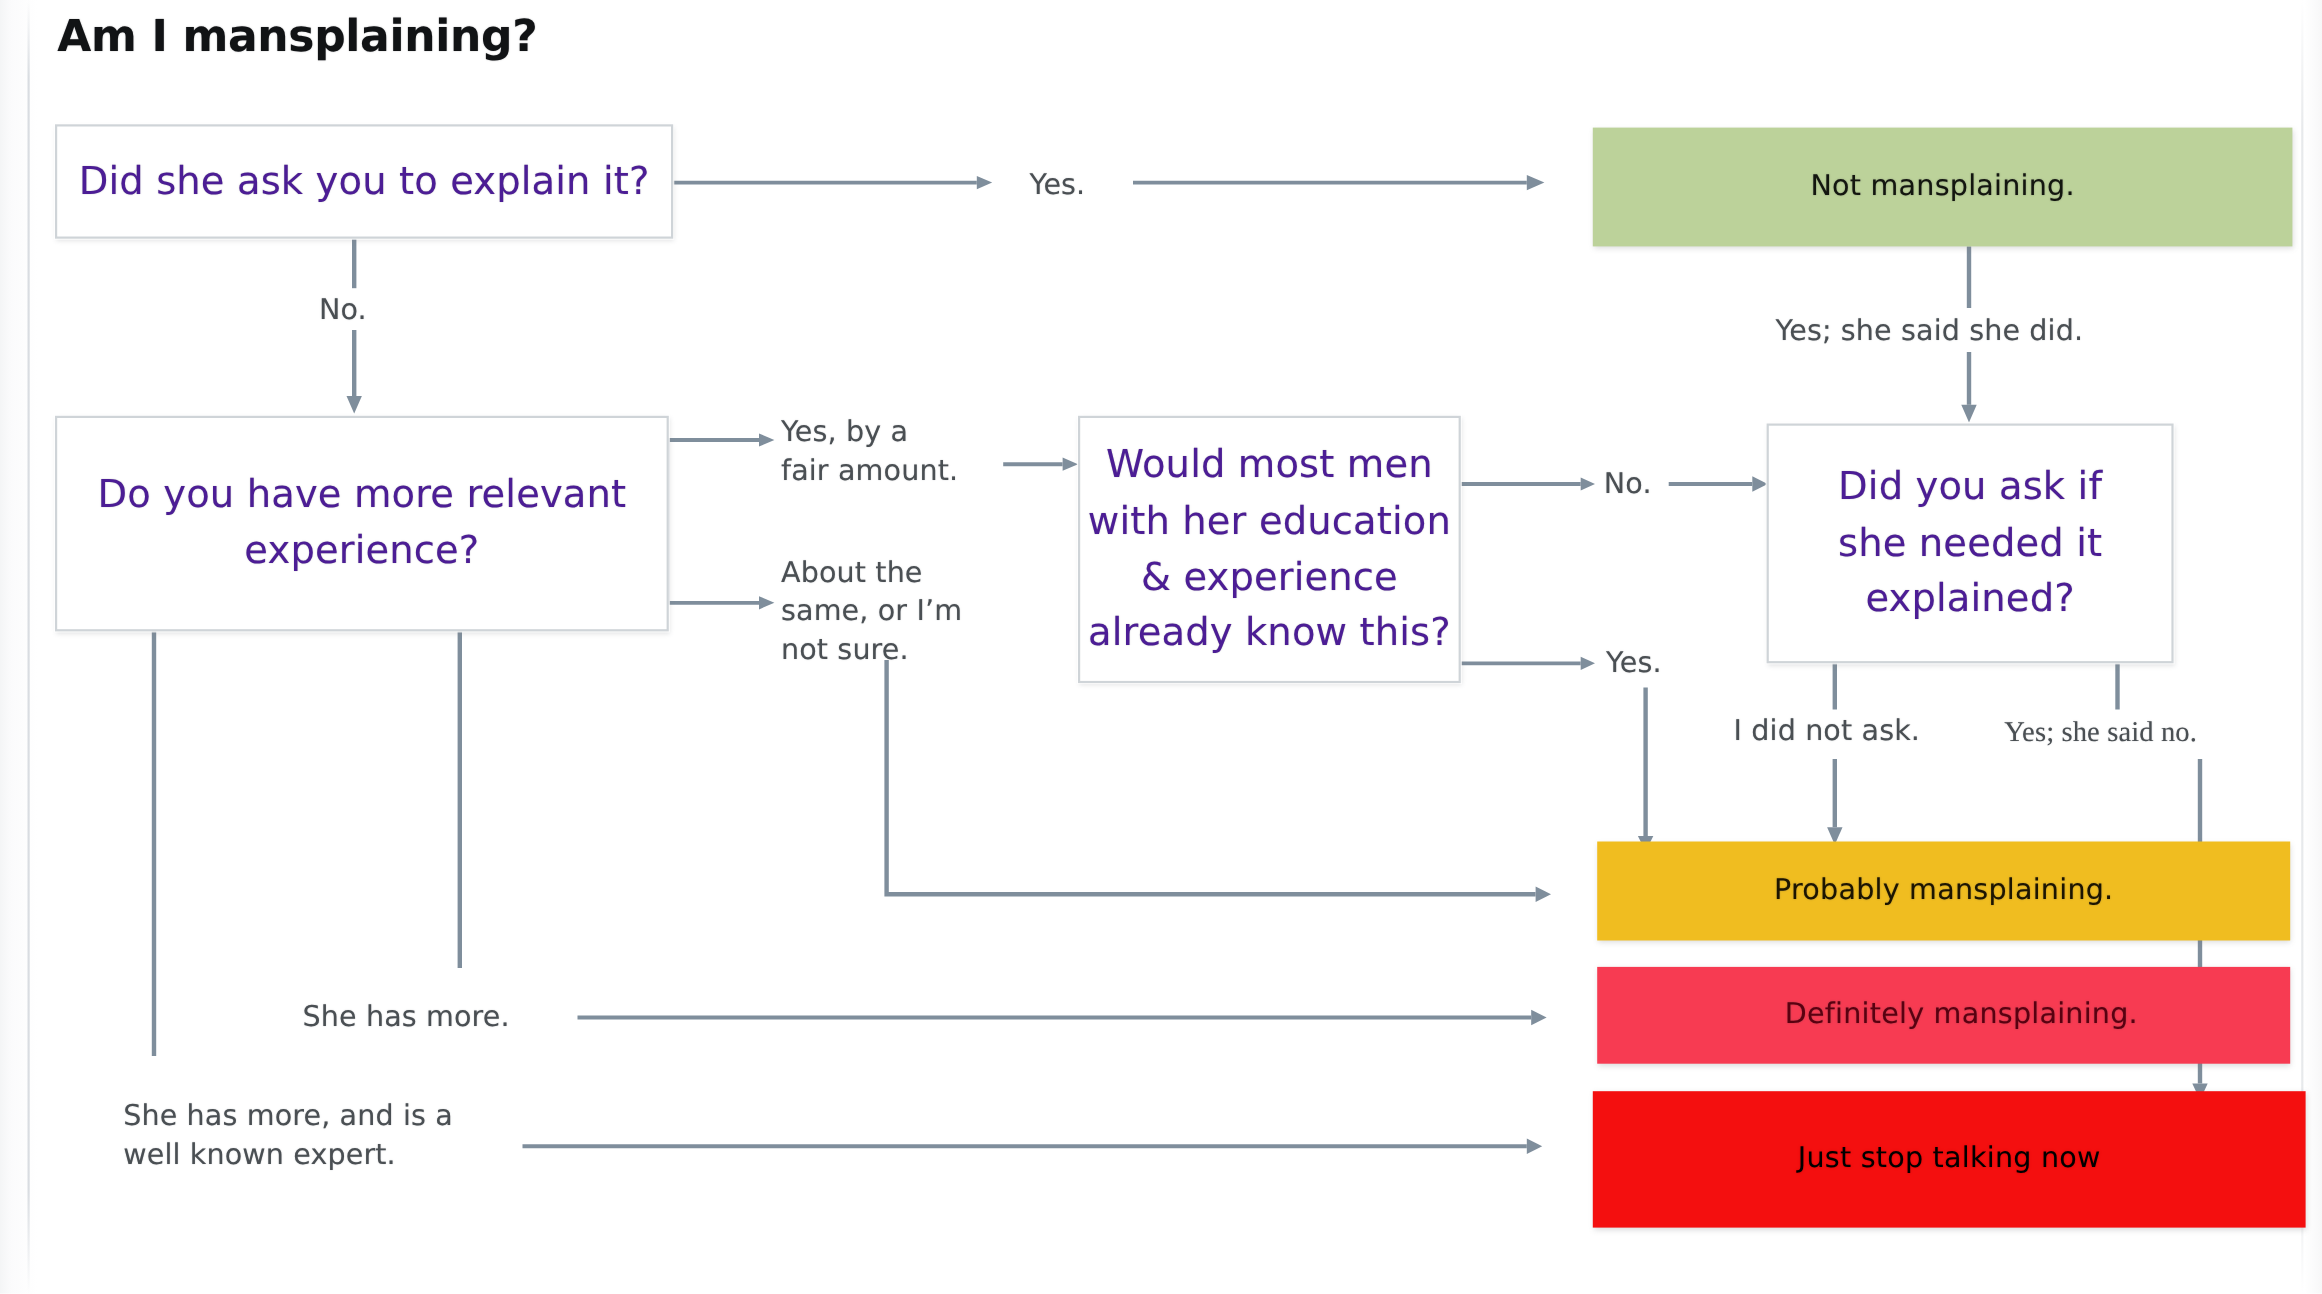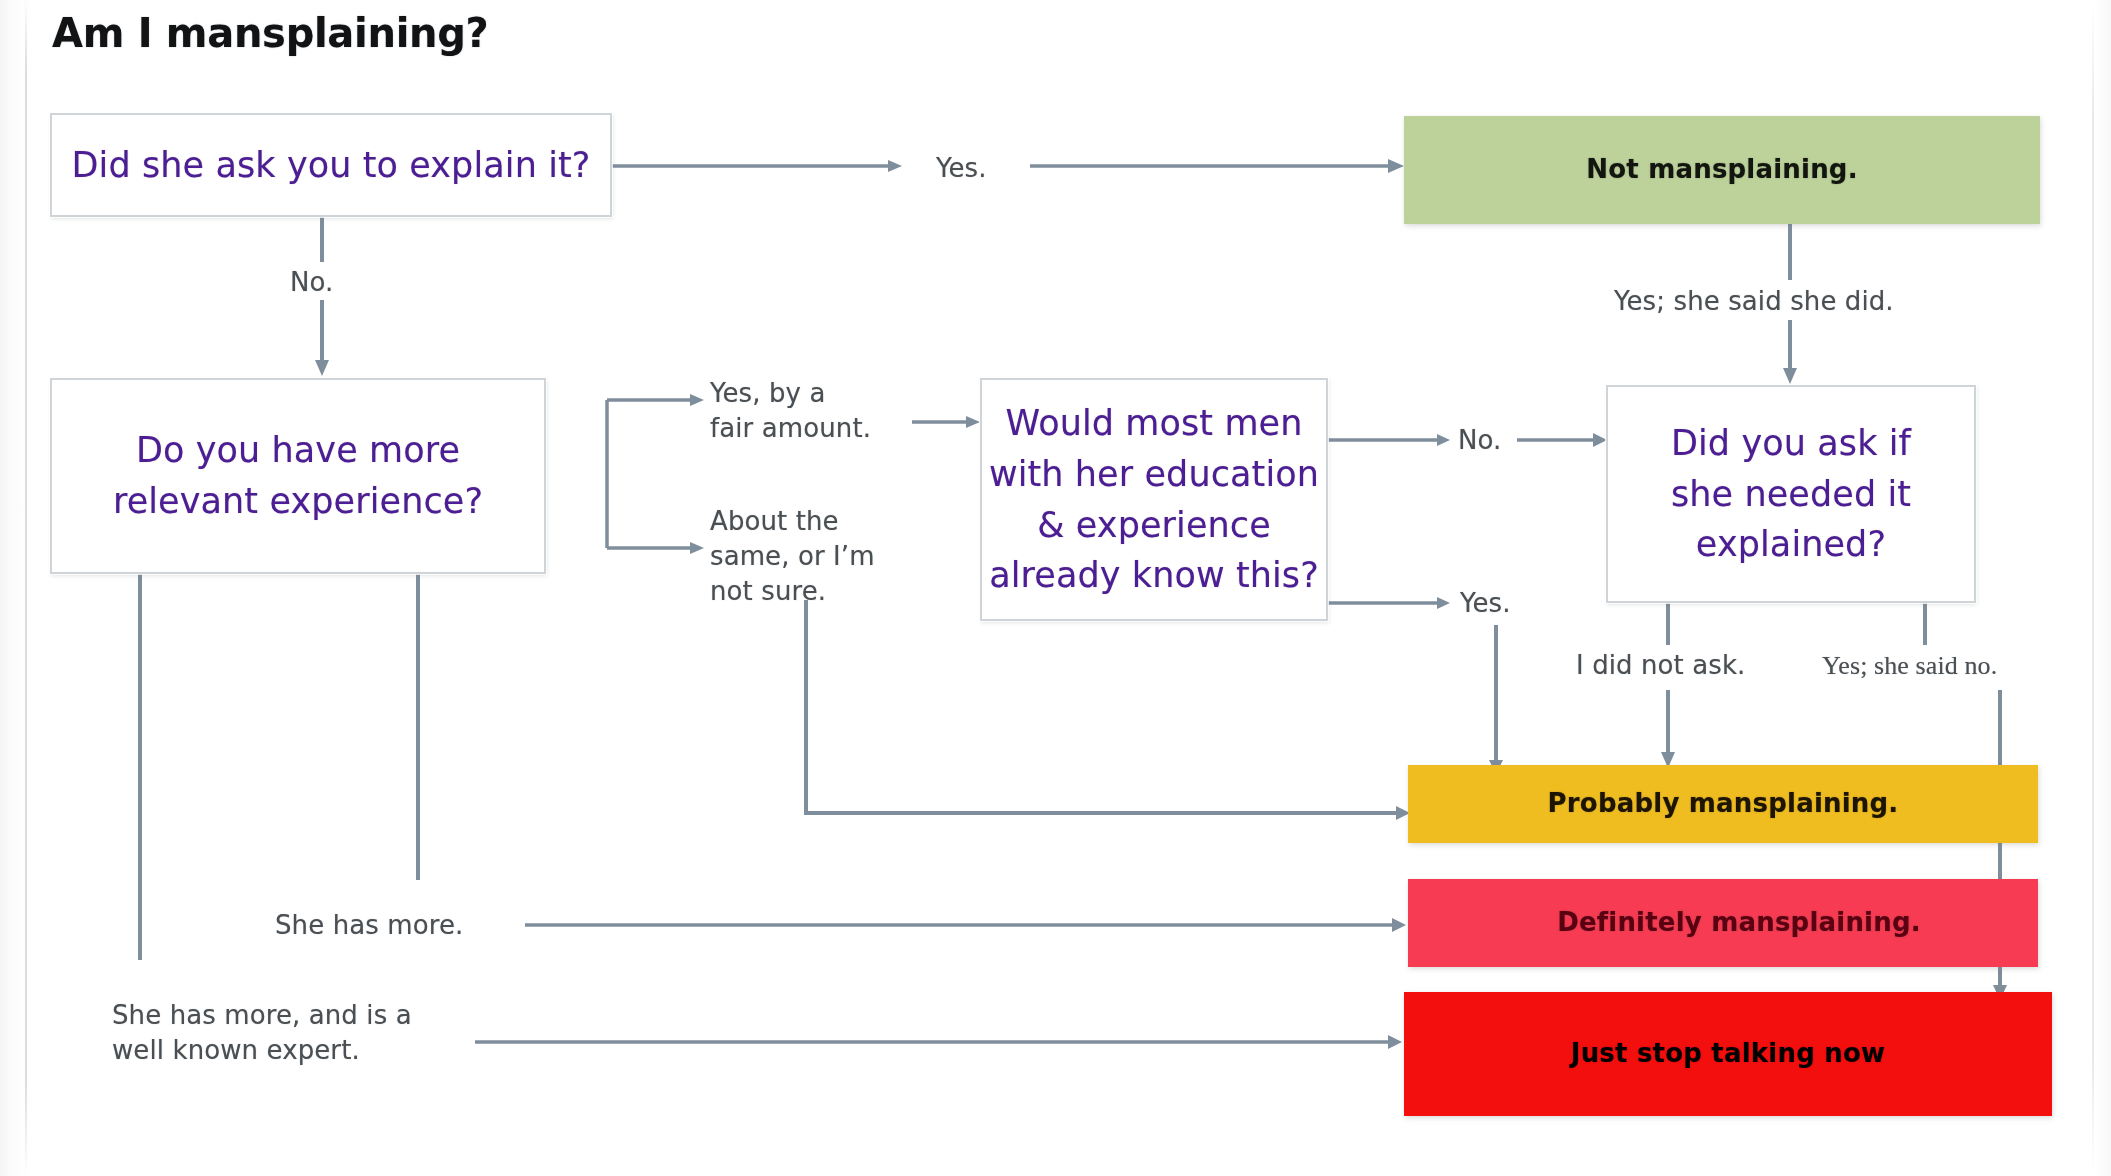--- a/index.html
+++ b/index.html
@@ -38,26 +38,27 @@
     line-height:1.45;
     letter-spacing:.1px;
     text-shadow:0 0 1.1px rgba(120,124,128,.6);
   }
   .node.q{
     background:#ffffff;
     border:2px solid #cfd4d8;
     box-shadow:0 0 0 1px rgba(255,255,255,.8), 1px 2px 4px rgba(120,125,132,.20);
   }
   .node.result{
-    font-weight:bold;
+    font-weight:normal;
     font-size:26px;
     color:#17191b;
     letter-spacing:.2px;
     text-shadow:0 0 1.4px rgba(60,60,64,.5);
     box-shadow:1px 2px 5px rgba(110,115,120,.25);
+    margin-left:44px;
   }
   .node.result.green{background:#bcd29a;color:#13160f;}
   .node.result.gold{background:#f0bd20;color:#1d1500;}
   .node.result.rose{background:#f73b52;color:#5a0010;}
   .node.result.red{background:#f40f0f;color:#000000;text-shadow:0 0 2px rgba(190,0,0,.8);}
 
   .edge-label{
     position:absolute;
     color:#4a4f53;
     font-size:26px;
@@ -137,34 +138,34 @@
     <polygon points="1392,918 1406,925 1392,932" fill="#7f8e9c"></polygon>
 
     <line class="thin" x1="475" y1="1042" x2="1388" y2="1042"></line>
     <polygon points="1388,1035 1402,1042 1388,1049" fill="#7f8e9c"></polygon>
   </svg>
 
   <div id="title">Am I mansplaining?</div>
 
   <div class="node q" style="left:50px;top:113px;width:562px;height:104px;">Did she ask you to explain it?</div>
 
-  <div class="node q" style="left:50px;top:378px;width:496px;height:196px;padding:0 28px;">Do you have more relevant experience?</div>
+  <div class="node q" style="left:50px;top:378px;width:558px;height:196px;padding:0 28px;">Do you have more relevant experience?</div>
 
   <div class="node q" style="left:980px;top:378px;width:348px;height:243px;white-space:pre-line;">Would most men
 with her education
 &amp; experience
 already know this?</div>
 
   <div class="node q" style="left:1606px;top:385px;width:370px;height:218px;white-space:pre-line;">Did you ask if
 she needed it
 explained?</div>
 
   <div class="node result green" style="left:1404px;top:116px;width:636px;height:108px;">Not mansplaining.</div>
 
-  <div class="node result gold" style="left:1408px;top:765px;width:630px;height:78px;">Probably mansplaining.</div>
+  <div class="node result gold" style="left:1408px;top:765px;width:630px;height:90px;">Probably mansplaining.</div>
 
   <div class="node result rose" style="left:1408px;top:879px;width:630px;height:88px;padding-left:32px;">Definitely mansplaining.</div>
 
   <div class="node result red" style="left:1404px;top:992px;width:648px;height:124px;">Just stop talking now</div>
 
   <div class="edge-label" style="left:936px;top:151px;">Yes.</div>
 
   <div class="edge-label" style="left:290px;top:265px;">No.</div>
 
   <div class="edge-label" style="left:1614px;top:284px;">Yes; she said she did.</div>

